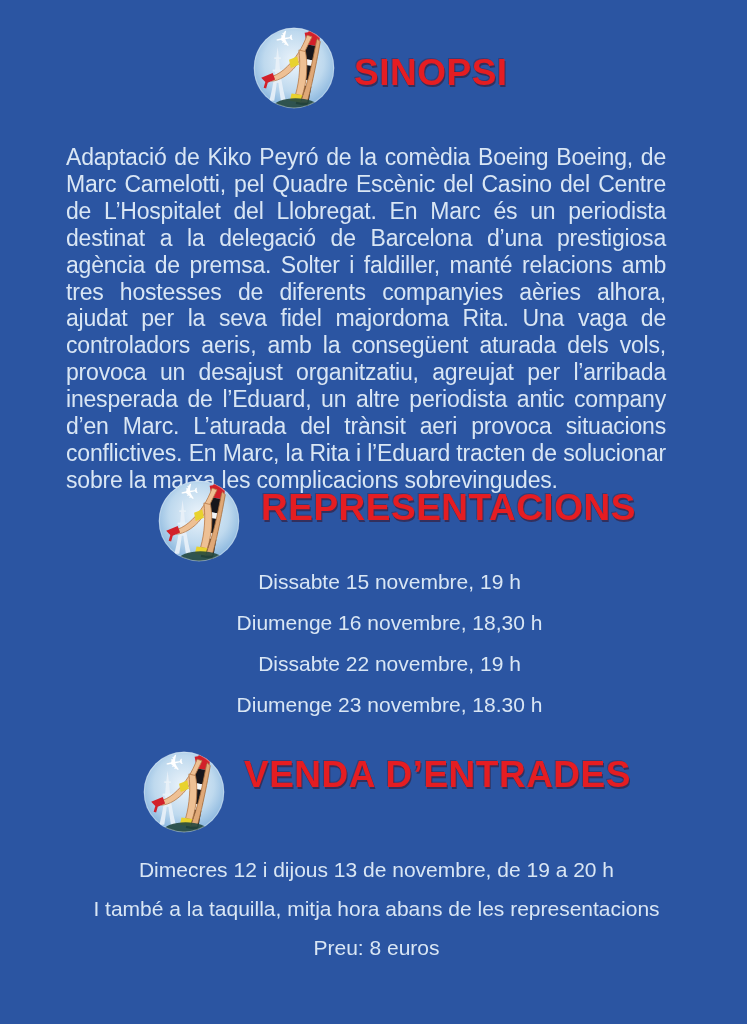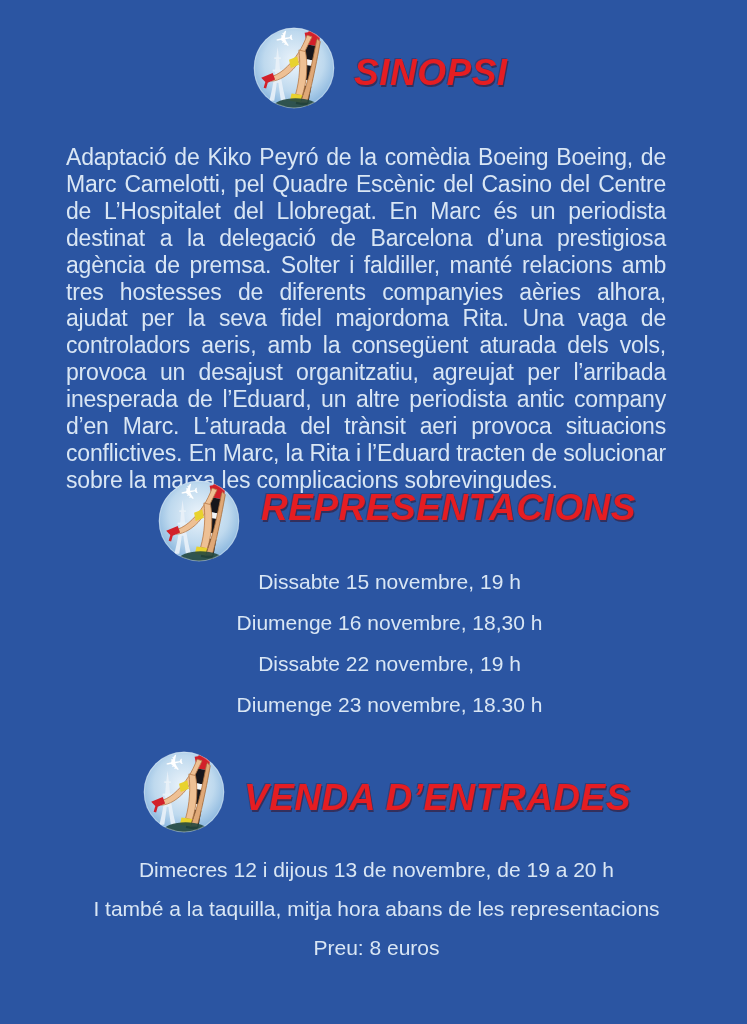--- a/index.html
+++ b/index.html
@@ -20,25 +20,24 @@
 
   
   .heading{
     position:absolute;
     font-size:37px;
     font-weight:700;
     letter-spacing:0.5px;
     color:#e51d22;
     text-shadow:1px 2px 0 rgba(60,5,10,0.45), -1px -1px 0 rgba(60,5,10,0.25);
     white-space:nowrap;
-    font-style:italic;
   }
   .heading-1{left:354px;top:52px;}
   .heading-2{left:261px;top:487px;}
-  .heading-3{left:244px;top:777px;}
+  .heading-3{left:244px;top:754px;}
 
   
   .synopsis{
     position:absolute;
     left:66px;top:121px;
     width:600px;
     font-size:23px;
     line-height:26.9px;
     letter-spacing:-0.2px;
     color:#d9e6f4;

